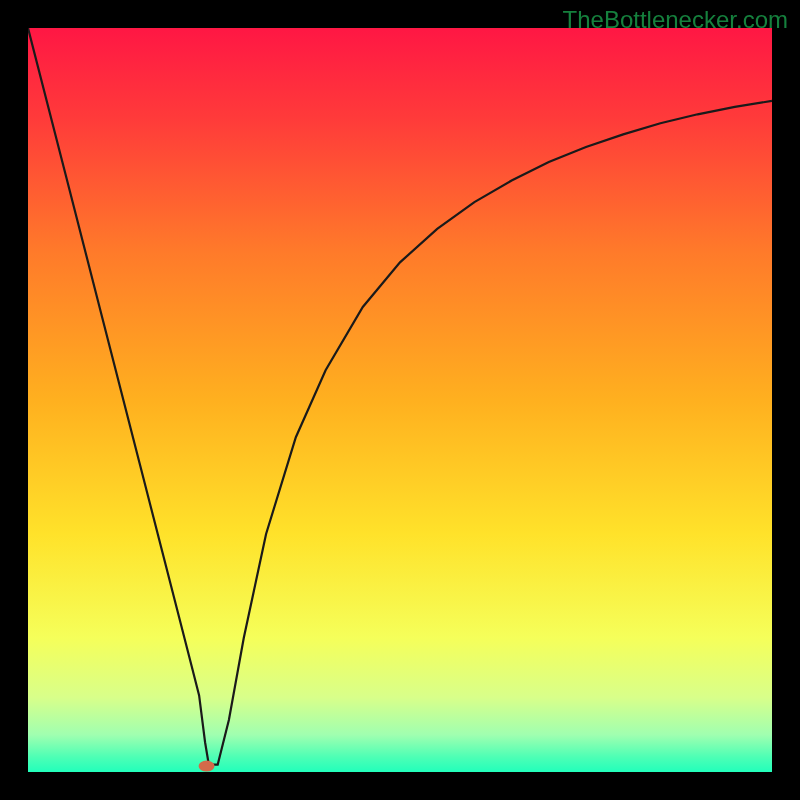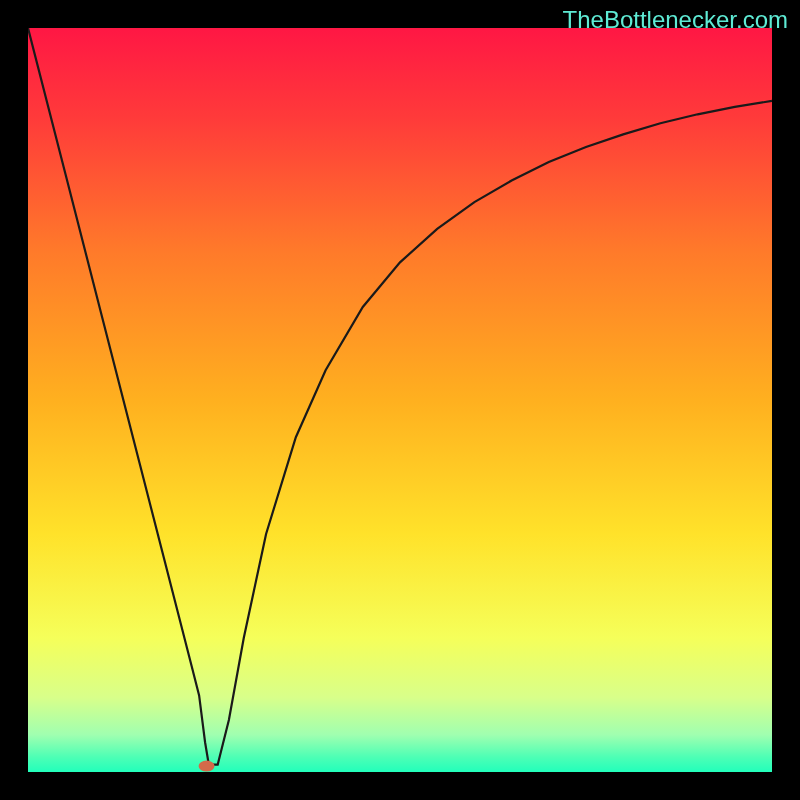--- a/index.html
+++ b/index.html
@@ -15,21 +15,21 @@
     .container {
       width: 800px;
       height: 800px;
       position: relative;
       background: #000;
     }
     .watermark {
       position: absolute;
       top: 6px;
       right: 12px;
-      color: #5eead4;
+      color: #15803d;
       font-family: Arial, sans-serif;
       font-size: 24px;
       font-weight: normal;
       z-index: 10;
     }
     .plot-area {
       position: absolute;
       top: 28px;
       left: 28px;
       width: 744px;

